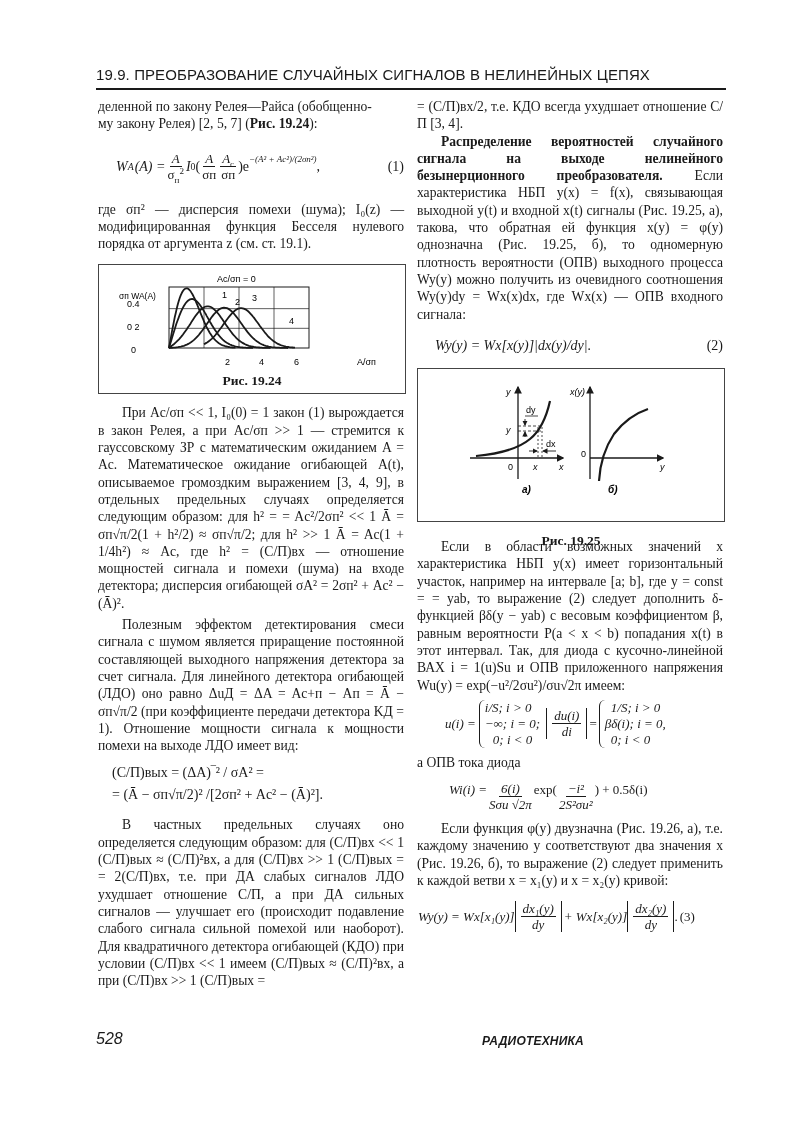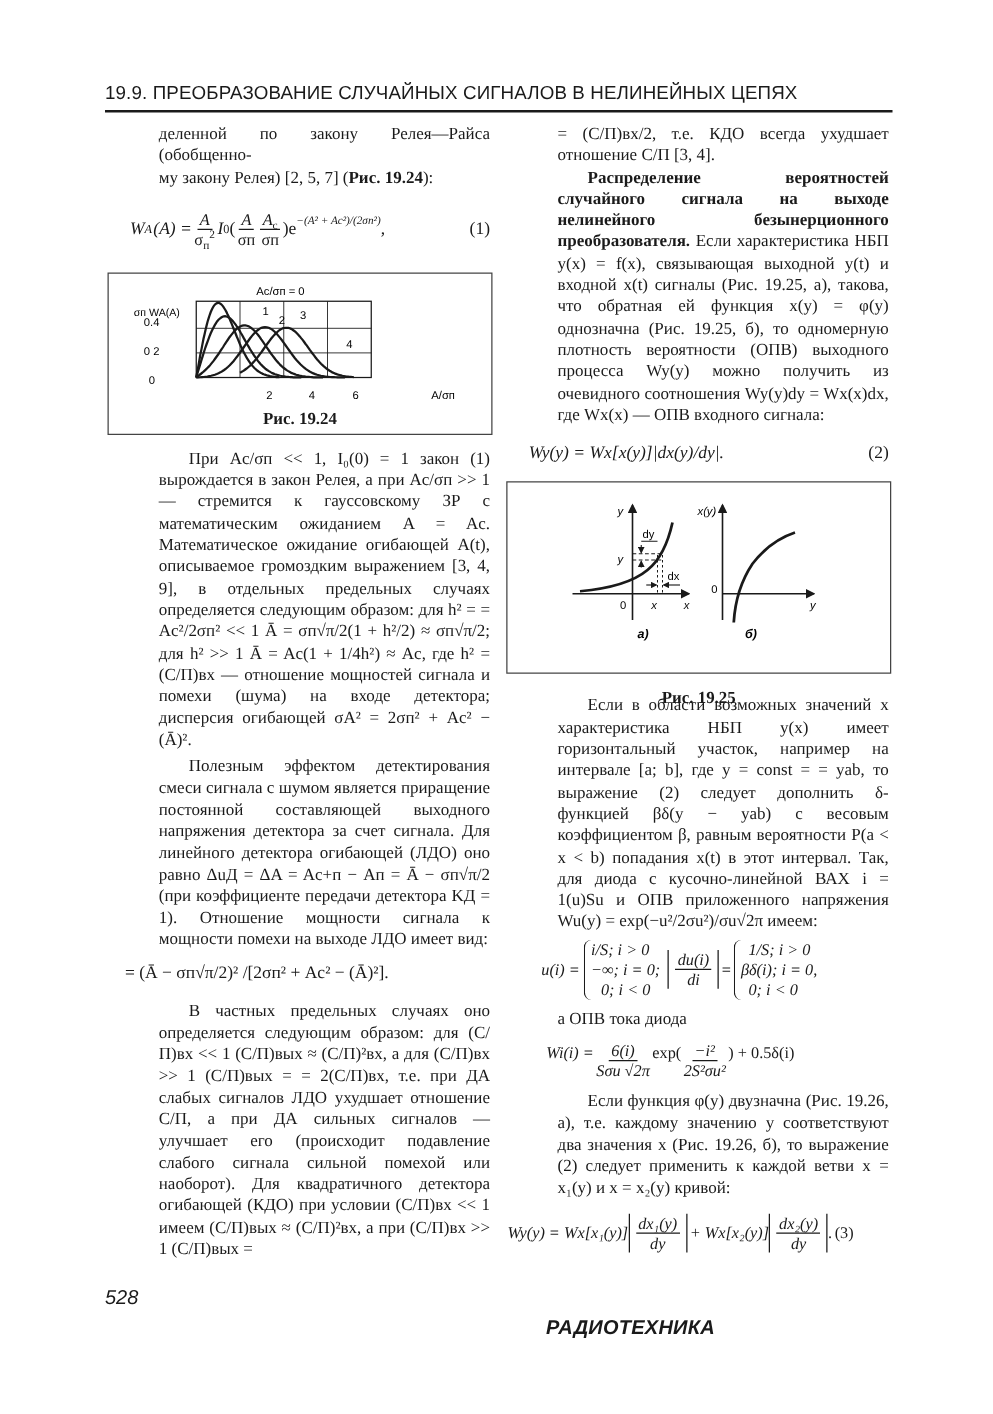--- a/index.html
+++ b/index.html
@@ -1,36 +1,36 @@
 <!DOCTYPE html>
 <html><head>
 <meta charset="utf-8">
 <style>
   * { margin:0; padding:0; box-sizing:border-box; }
   html, body { width:794px; height:1131px; background:#ffffff; overflow:hidden; }
   body { position:relative; font-family:"Liberation Serif", serif; color:#1a1a1a; }
-  .page { position:absolute; left:0; top:0; width:658px; height:1131px; }
+  .page { position:absolute; left:12px; top:0; width:658px; height:1131px; }
   .running-head { position:absolute; left:84px; top:66px; font-family:"Liberation Sans", sans-serif; font-size:15px; letter-spacing:0.1px; color:#1a1a1a; }
   .head-rule { position:absolute; left:84px; top:88px; width:630px; height:2px; background:#1a1a1a; }
   .col { position:absolute; top:98px; width:306px; font-size:13.6px; line-height:17.3px; text-align:justify; }
   .col.left { left:86px; }
   .col.right { left:405px; }
-  .p { text-align:justify; hyphens:manual;margin-left:41px; }
+  .p { text-align:justify; hyphens:manual; }
   .indent { text-indent:24px; }
   .b { font-weight:bold; }
   .eq { display:flex; justify-content:space-between; align-items:center; font-size:14px; }
   .eq .num { font-size:14px; }
   .math { font-style:italic; }
   sub, sup { font-size:70%; line-height:0; }
   .frac { display:inline-flex; flex-direction:column; align-items:center; vertical-align:middle; margin:0 2px; font-size:13px; line-height:15px; }
   .frac .top { border-bottom:1px solid #1a1a1a; padding:0 2px; }
   .fig-box { border:1.5px solid #444; background:#fff; position:relative; }
   .fig-caption { text-align:center; font-weight:bold; font-size:13.5px; }
   .footer-num { position:absolute; left:84px; top:1030px; font-family:"Liberation Sans", sans-serif; font-size:16px;font-style:italic; }
-  .footer-title { position:absolute; right:86px; top:1034px; font-family:"Liberation Sans", sans-serif; font-size:16px; font-style:italic; font-weight:bold; letter-spacing:0.2px;margin-top:20px; }
+  .footer-title { position:absolute; right:86px; top:1034px; font-family:"Liberation Sans", sans-serif; font-size:12px; font-style:italic; font-weight:bold; letter-spacing:0.2px; }
   svg text { font-family:"Liberation Sans", sans-serif; }
   .absbar { display:inline-block; border-left:1px solid #1a1a1a; border-right:1px solid #1a1a1a; padding:0 3px; }
   .brace-block { display:inline-flex; flex-direction:column; vertical-align:middle; border-left:1.2px solid #1a1a1a; border-radius:6px 0 0 6px; padding-left:5px; font-size:13px; line-height:16px;font-style:italic; }
 </style>
 </head>
 <body>
 
 <div class="page">
 
   <div class="running-head">19.9. ПРЕОБРАЗОВАНИЕ СЛУЧАЙНЫХ СИГНАЛОВ В НЕЛИНЕЙНЫХ ЦЕПЯХ</div>
@@ -62,20 +62,21 @@
             <span class="top"><span class="math">A</span><sub>с</sub></span>
             <span>σп</span>
           </span>
         <span>)e</span>
           <sup class="math" style="font-size:9px; position:relative; top:-8px;">−(A² + Aс²)/(2σп²)</sup>
           <span>,</span>
       </div>
       <span class="num">(1)</span>
     </div>
 
+    <div class="p">где σп² — дисперсия помехи (шума); I₀(z) — модифицированная функция Бесселя нулевого порядка от аргумента z (см. ст. 19.1).</div>
 
     <div class="fig-box" style="margin-top:12px; height:130px; width:308px;">
       <svg id="fig24" width="306" height="106" viewBox="0 0 306 106" style="position:absolute; left:0; top:0;">
         <g id="fig24-grid">
             <rect x="70" y="22" width="140" height="61" fill="none" stroke="#1a1a1a" stroke-width="1"></rect>
             <line x1="105" x2="105" y1="22" y2="83" stroke="#1a1a1a" stroke-width="0.7"></line>
             <line x1="140" x2="140" y1="22" y2="83" stroke="#1a1a1a" stroke-width="0.7"></line>
             <line x1="175" x2="175" y1="22" y2="83" stroke="#1a1a1a" stroke-width="0.7"></line>
             <line x1="70" x2="210" y1="63.32258064516129" y2="63.32258064516129" stroke="#1a1a1a" stroke-width="0.7"></line>
             <line x1="70" x2="210" y1="43.64516129032258" y2="43.64516129032258" stroke="#1a1a1a" stroke-width="0.7"></line>
@@ -101,20 +102,21 @@
         <text x="153" y="36" font-size="9">3</text>
         <text x="190" y="59" font-size="9">4</text>
       </svg>
       <div class="fig-caption" style="position:absolute; left:0; right:0; top:107px;">Рис. 19.24</div>
     </div>
 
     <div class="p indent" style="margin-top:10px;">При Aс/σп &lt;&lt; 1, I₀(0) = 1 закон (1) вырождается в закон Релея, а при Aс/σп &gt;&gt; 1 — стремится к гауссовскому ЗР с математическим ожиданием A = Aс. Математическое ожидание огибающей A(t), описываемое громоздким выражением [3, 4, 9], в отдельных предельных случаях определяется следующим образом: для h² = = Aс²/2σп² &lt;&lt; 1 Ā = σп√π/2(1 + h²/2) ≈ σп√π/2; для h² &gt;&gt; 1 Ā = Aс(1 + 1/4h²) ≈ Aс, где h² = (С/П)вх — отношение мощностей сигнала и помехи (шума) на входе детектора; дисперсия огибающей σA² = 2σп² + Aс² − (Ā)².</div>
     <div class="p indent" style="margin-top:4px;">Полезным эффектом детектирования смеси сигнала с шумом является приращение постоянной составляющей выходного напряжения детектора за счет сигнала. Для линейного детектора огибающей (ЛДО) оно равно ΔuД = ΔA = Aс+п − Aп = Ā − σп√π/2 (при коэффициенте передачи детектора KД = 1). Отношение мощности сигнала к мощности помехи на выходе ЛДО имеет вид:</div>
 
     <div style="margin:8px 0 10px 14px; font-size:14px; line-height:22px;">
+      <div>(С/П)вых = (ΔA)‾² / σA² =</div>
       <div>= (Ā − σп√π/2)² /[2σп² + Aс² − (Ā)²].</div>
     </div>
 
     <div class="p indent">В частных предельных случаях оно определяется следующим образом: для (С/П)вх &lt;&lt; 1 (С/П)вых ≈ (С/П)²вх, а для (С/П)вх &gt;&gt; 1 (С/П)вых = = 2(С/П)вх, т.е. при ДА слабых сигналов ЛДО ухудшает отношение С/П, а при ДА сильных сигналов — улучшает его (происходит подавление слабого сигнала сильной помехой или наоборот). Для квадратичного детектора огибающей (КДО) при условии (С/П)вх &lt;&lt; 1 имеем (С/П)вых ≈ (С/П)²вх, а при (С/П)вх &gt;&gt; 1 (С/П)вых =</div>
   </div>
 
   <div class="col right">
     <div class="p">= (С/П)вх/2, т.е. КДО всегда ухудшает отношение С/П [3, 4].</div>
     <div class="p indent">
       <span class="b">Распределение вероятностей случайного сигнала на выходе нелинейного безынерционного преобразователя.</span><span> Если характеристика НБП y(x) = f(x), связывающая выходной y(t) и входной x(t) сигналы (Рис. 19.25, а), такова, что обратная ей функция x(y) = φ(y) однозначна (Рис. 19.25, б), то одномерную плотность вероятности (ОПВ) выходного процесса Wy(y) можно получить из очевидного соотношения Wy(y)dy = Wx(x)dx, где Wx(x) — ОПВ входного сигнала:</span>

